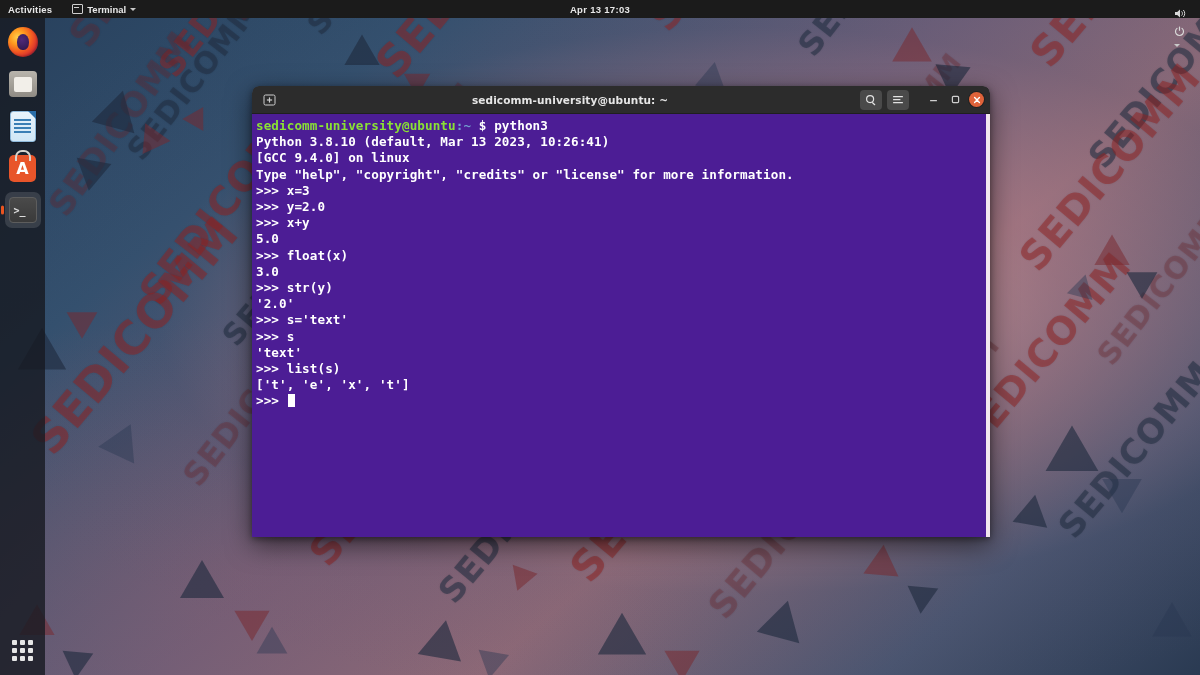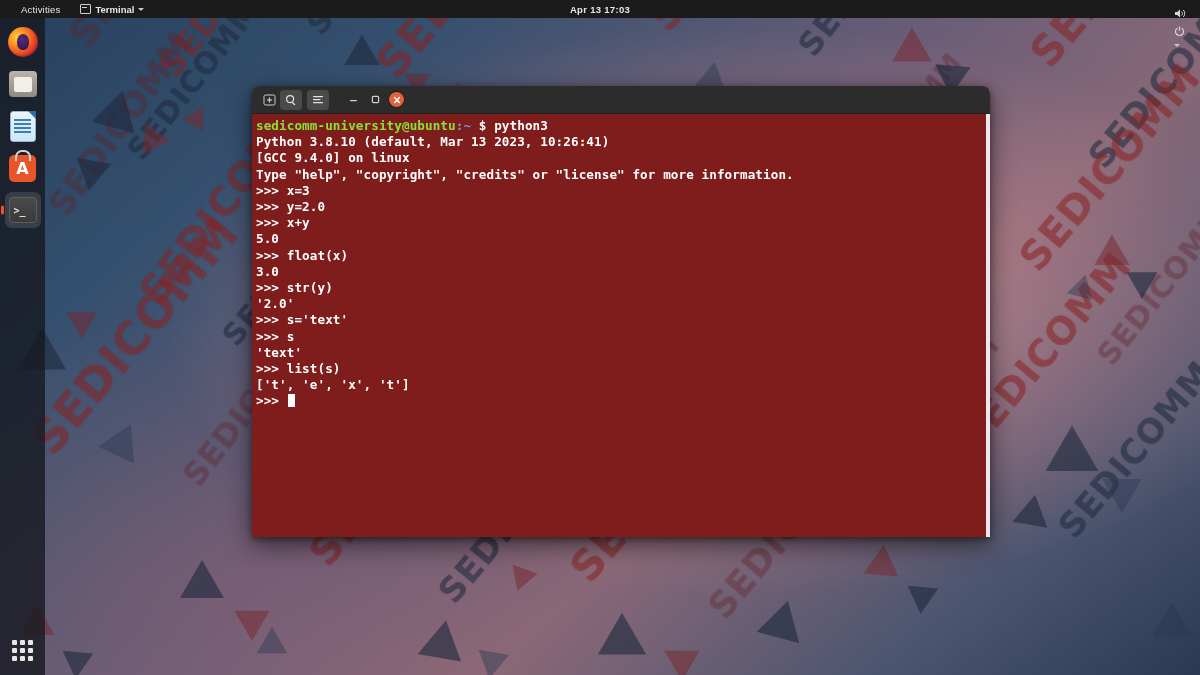--- a/index.html
+++ b/index.html
@@ -55,21 +55,21 @@
   
   #topbar {
     position: absolute; top: 0; left: 0;
     width: 1200px; height: 18px;
     background: #1b1b1b;
     display: flex; align-items: center;
     color: #e8e8e8;
     font-size: 9.5px;
     z-index: 40;
   }
-  .tb-activities { margin-left: 17px; padding: 0 4px; font-weight: 400; letter-spacing: .2px; }
+  .tb-activities { margin-left: 4px; padding: 0 4px; font-weight: 700; letter-spacing: .2px; }
   .tb-appmenu { display: flex; align-items: center; gap: 4px; margin-left: 16px; font-weight: 600; }
   .tb-appicon {
     width: 9px; height: 8px;
     border: 1px solid #cfcfcf; border-radius: 1px;
     position: relative;
   }
   .tb-appicon::after {
     content:""; position:absolute; left:1px; top:2px;
     width:5px; height:1px; background:#cfcfcf;
   }
@@ -195,21 +195,21 @@
   .wbtn{width:17px;height:17px;display:flex;align-items:center;justify-content:center;color:#cfcfcf;}
   .wclose{
     width:15px;height:15px;border-radius:50%;
     background:#e0633a; display:flex;align-items:center;justify-content:center;
     color:#fff; font-size:9px; font-weight:700;
     box-shadow:0 0 0 1px rgba(0,0,0,.25);
   }
 
   #terminal-body {
     height:424px;
-    background:#7f1d1d;
+    background:#4c1d95;
     padding:4px 14px 0 2px;
     position:relative;
     overflow:hidden;
   }
   #term-text {
     font-family:"DejaVu Sans Mono","Liberation Mono",monospace;
     font-size:12.6px;
     line-height:16.2px;
     color:#ffffff;
     white-space:pre;
@@ -390,20 +390,21 @@
 
     <div id="titlebar">
       <span class="tbtn">
         <svg width="13" height="12" viewBox="0 0 13 12">
           <rect x="1" y="1" width="11" height="10" rx="1.5" fill="none" stroke="#cfcfcf" stroke-width="1"></rect>
           <rect x="5.9" y="3.4" width="1.2" height="5.2" fill="#cfcfcf"></rect>
           <rect x="3.9" y="5.4" width="5.2" height="1.2" fill="#cfcfcf"></rect>
         </svg>
       </span>
 
+      <span id="title-text">sedicomm-university@ubuntu: ~</span>
 
       <span class="tb-actions">
         <span class="tbtn boxed">
           <svg width="12" height="12" viewBox="0 0 12 12">
             <circle cx="5.1" cy="5.1" r="3.5" fill="none" stroke="#e2e2e2" stroke-width="1.2"></circle>
             <rect x="7.6" y="7.9" width="4" height="1.3" rx=".6" fill="#e2e2e2" transform="rotate(42 7.6 7.9)"></rect>
           </svg>
         </span>
         <span class="tbtn boxed">
           <svg width="12" height="11" viewBox="0 0 12 11">

